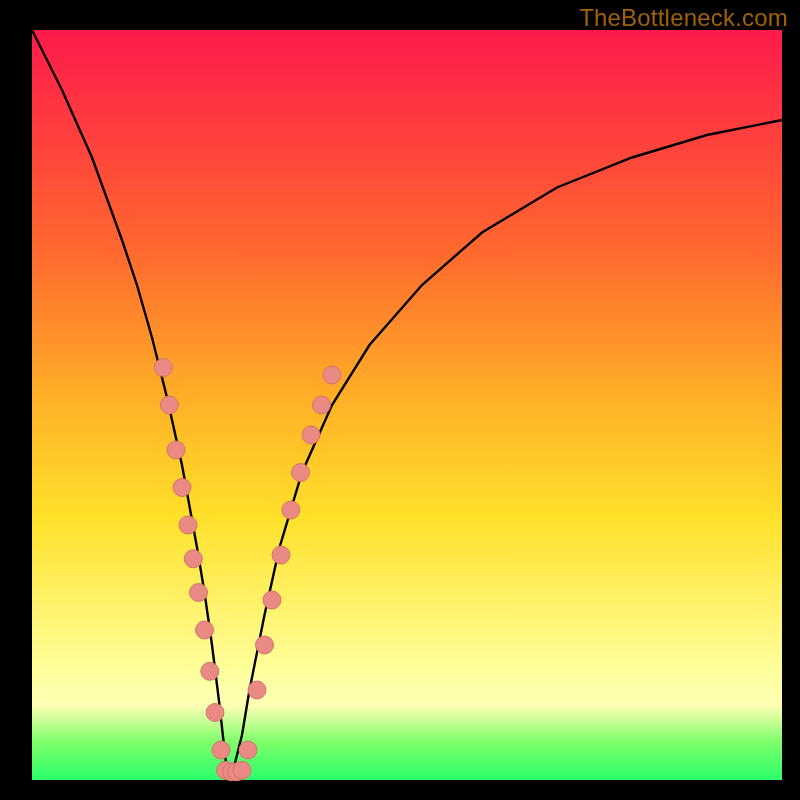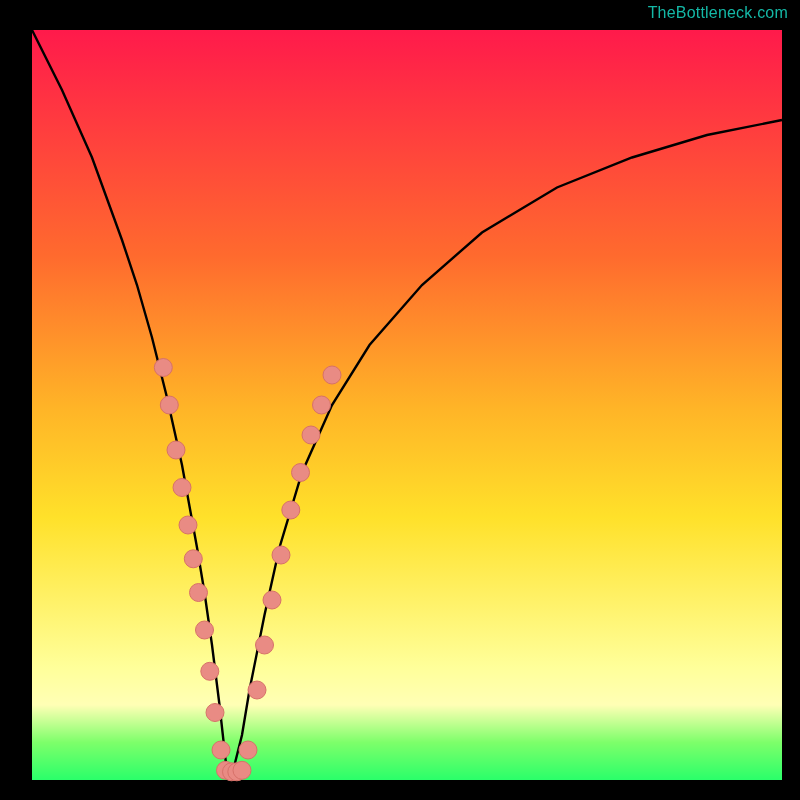--- a/index.html
+++ b/index.html
@@ -19,22 +19,22 @@
   svg {
     display: block;
     position: absolute;
     top: 0;
     left: 0;
   }
   .watermark {
     position: absolute;
     top: 4px;
     right: 12px;
-    color: #14b8a6;
-    font-size: 16px;
+    color: #a16207;
+    font-size: 24px;
     font-weight: 400;
     letter-spacing: 0.2px;
     user-select: none;
   }
 </style>
 </head>
 <body>
 
 <div class="canvas-wrap">
   <svg id="chart-svg" width="800" height="800" viewBox="0 0 800 800">

